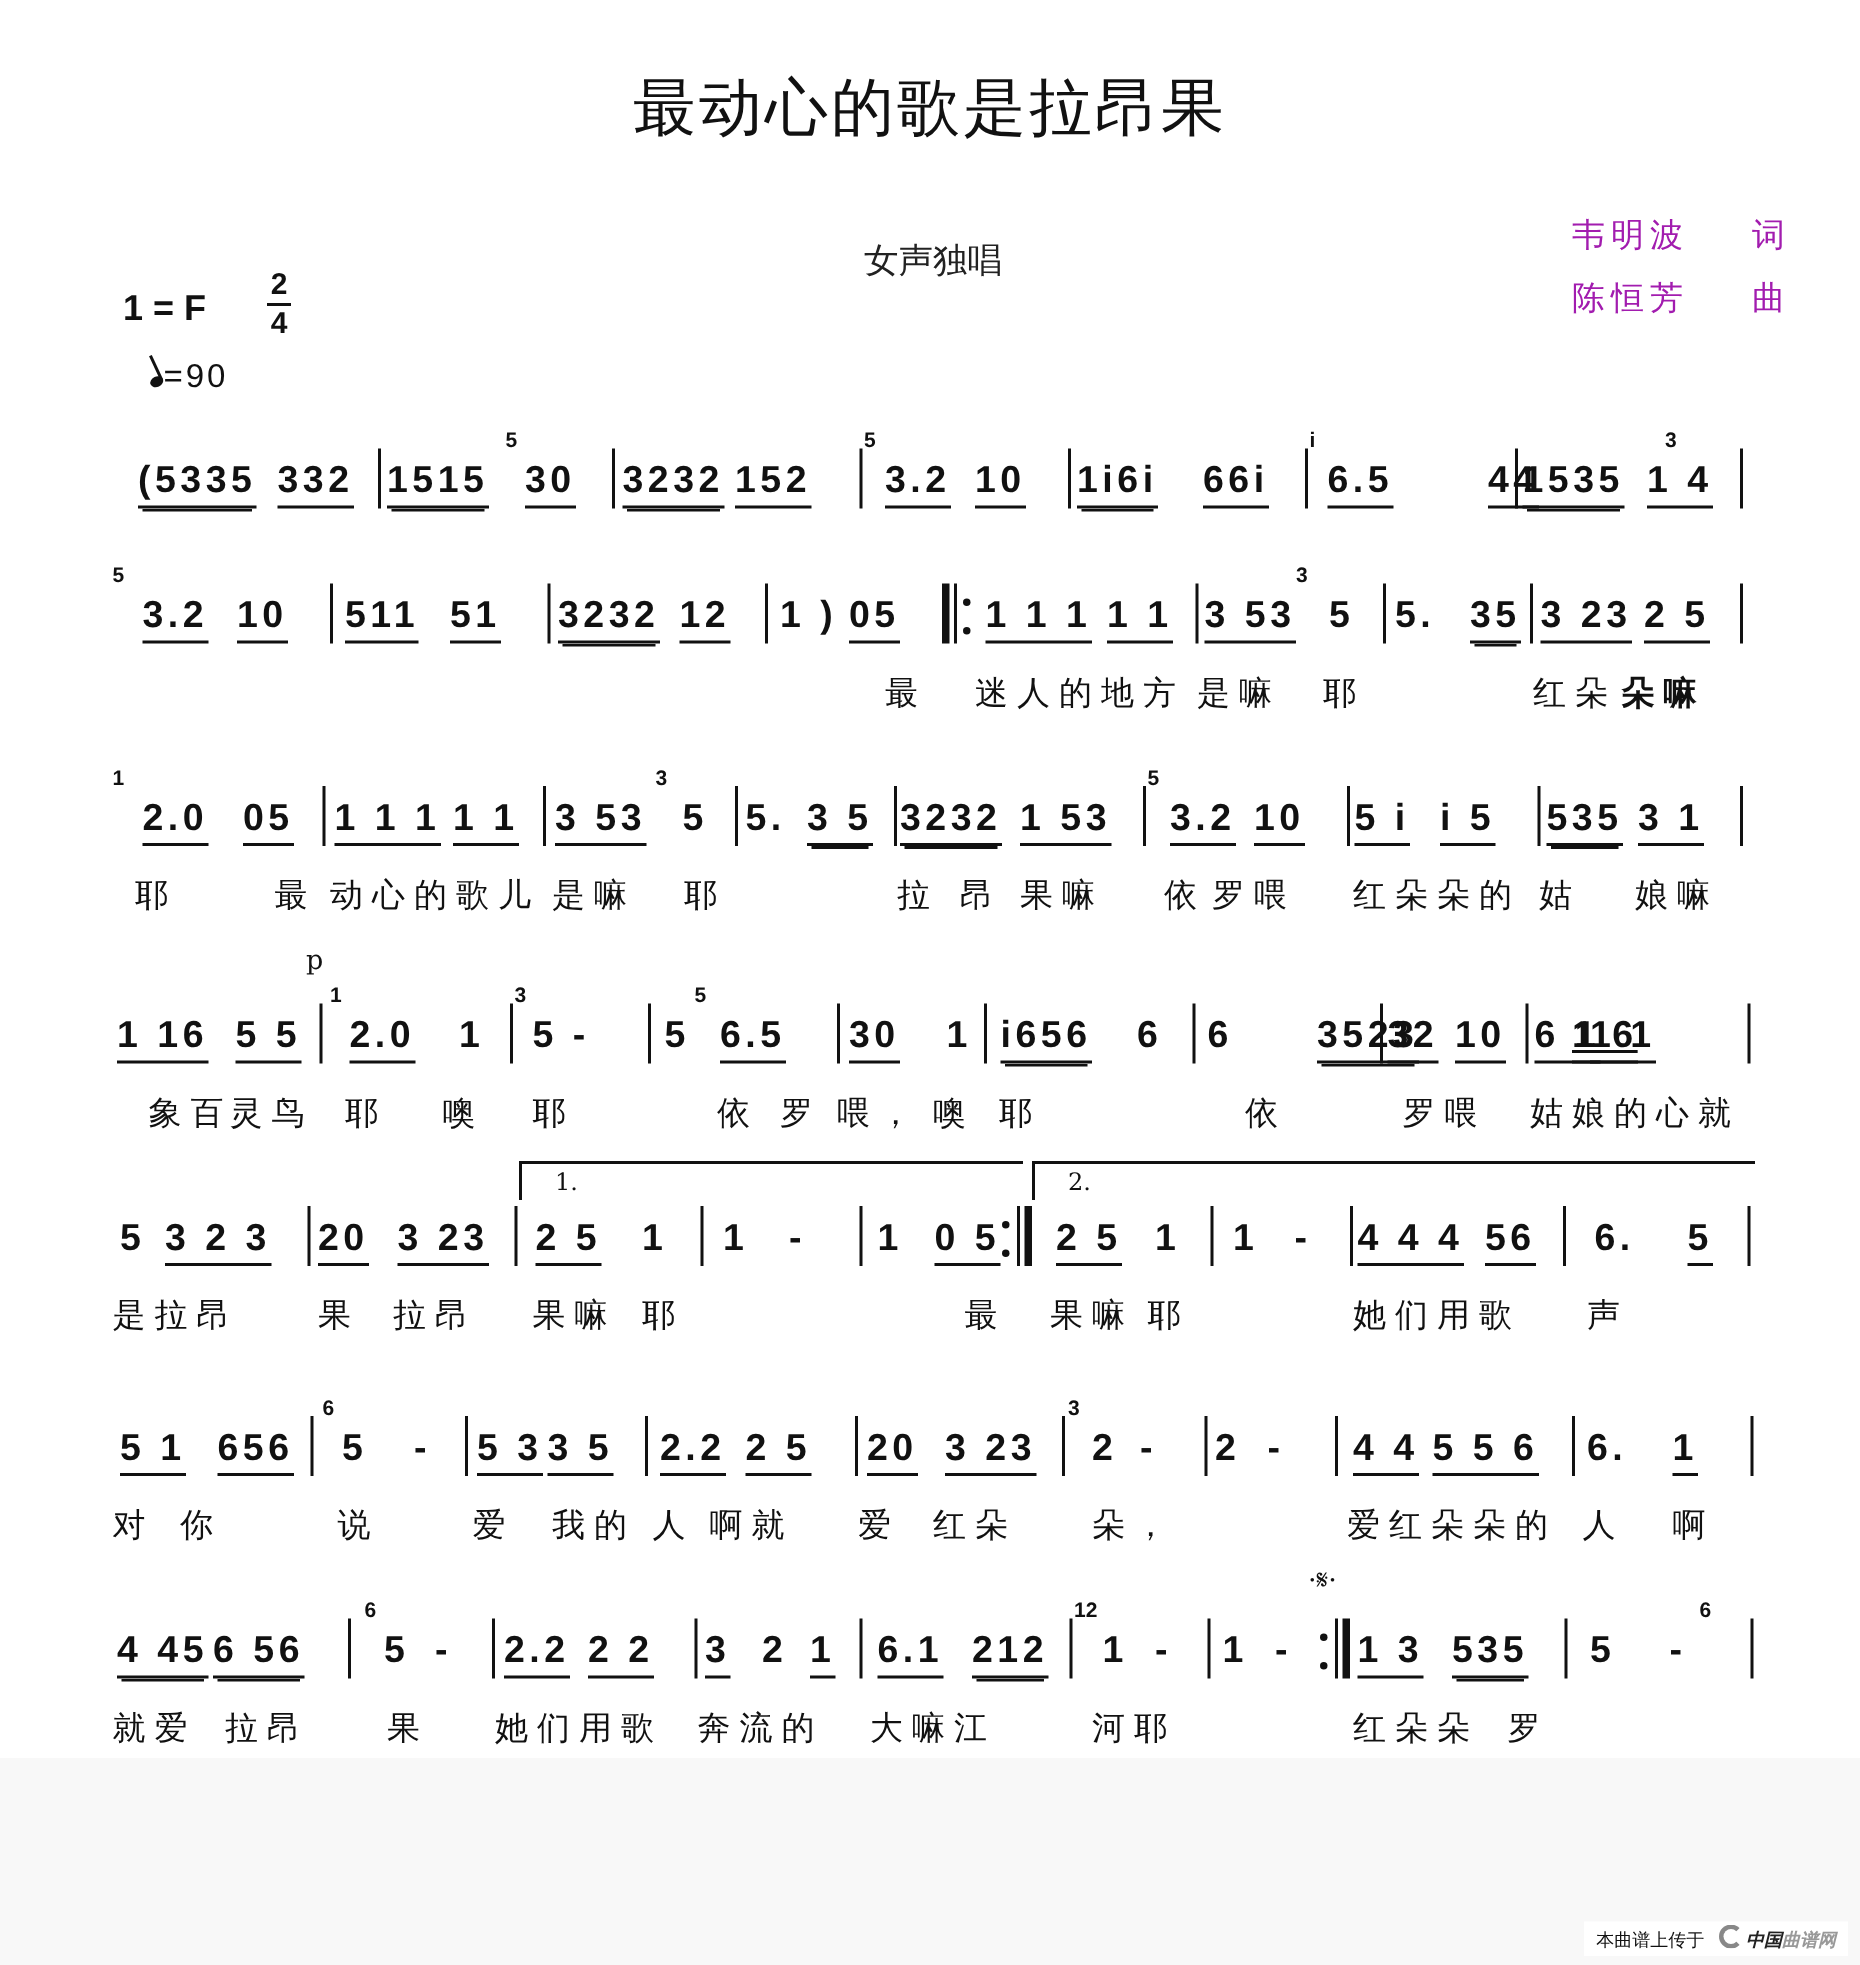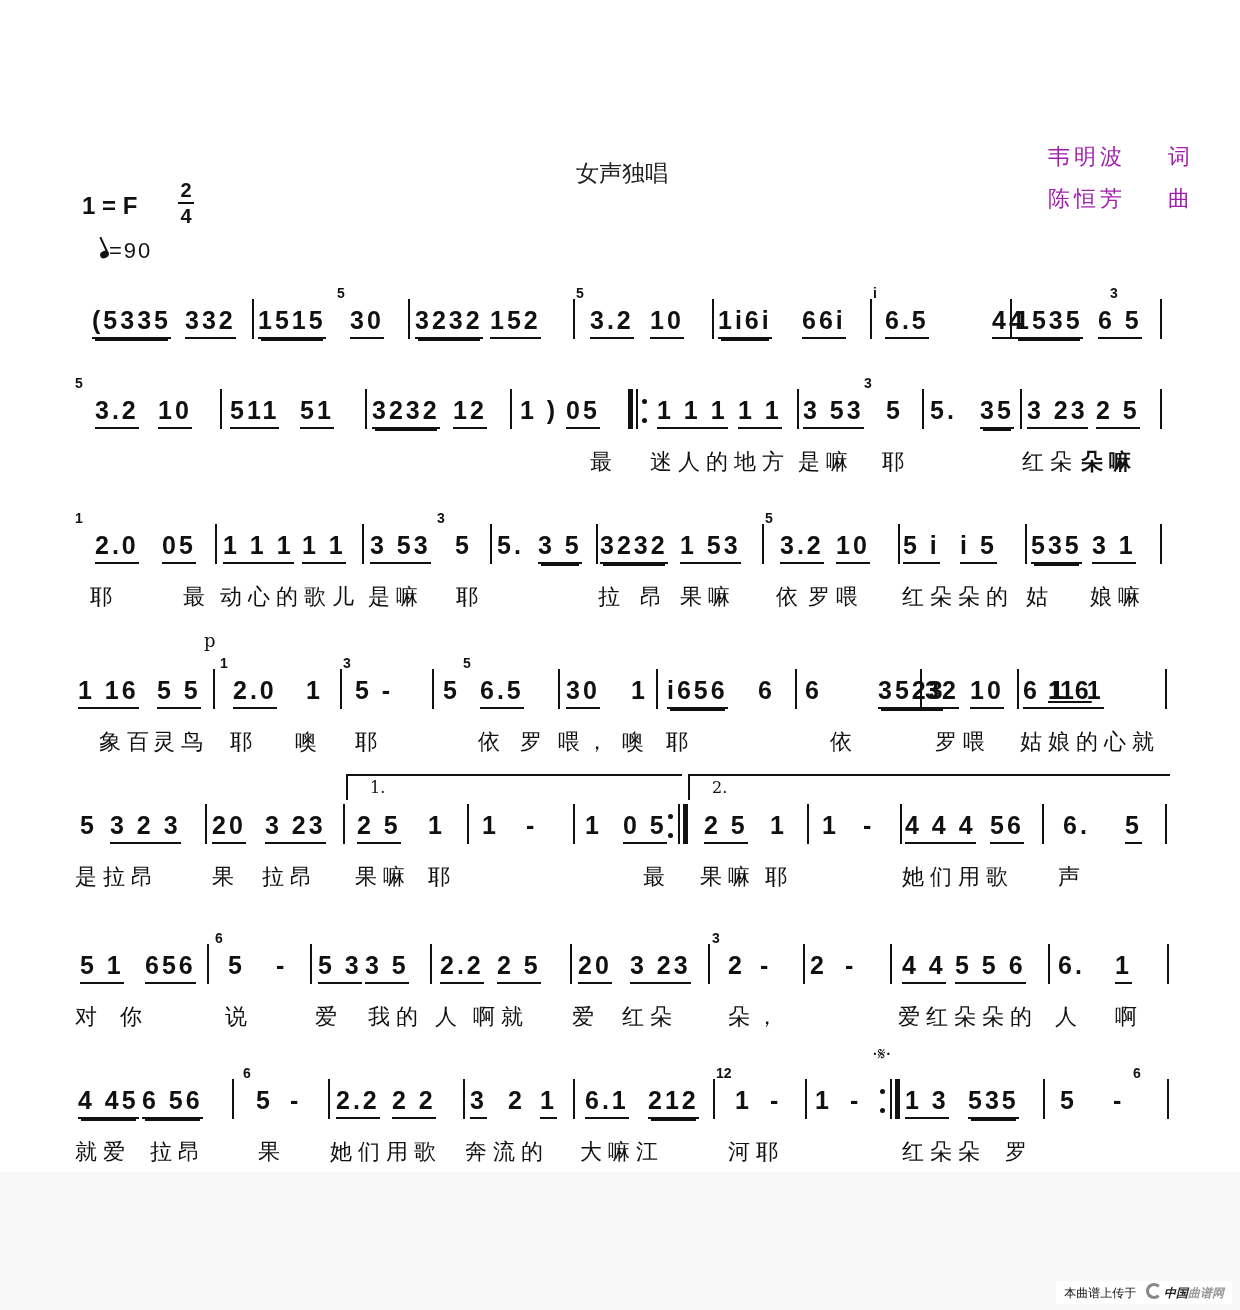--- a/index.html
+++ b/index.html
@@ -41,20 +41,21 @@
   .watermark { position:absolute; right:8px; bottom:6px; background:#fff; padding:2px 8px;
                font-size:12px; color:#111; white-space:nowrap; }
   .watermark .logo { font-weight:bold; font-style:italic; color:#222; }
   .watermark .logo2 { font-weight:bold; font-style:italic; color:#999; }
   .watermark .logo-icon { display:inline-block; width:10px; height:10px; border-radius:50%; border:3px solid #888; border-right-color:transparent; vertical-align:-2px; margin:0 2px 0 6px; }
 </style>
 </head>
 <body>
 
 <div class="sheet">
+  <div class="title">最动心的歌是拉昂果</div>
   <div class="subtitle">女声独唱</div>
 
   <div class="credit" style="top:142px;">
     <span>韦明波</span>
     <span class="role">词</span>
   </div>
   <div class="credit" style="top:184px;">
     <span>陈恒芳</span>
     <span class="role">曲</span>
   </div>
@@ -78,21 +79,21 @@
           <span class="seg u1" style="left: 350px;">30</span>
           <span class="seg u2" style="left: 415px;">3232</span>
           <span class="seg u1" style="left: 490px;">152</span>
           <span class="seg u1" style="left: 590px;">3.2</span>
           <span class="seg u1" style="left: 650px;">10</span>
           <span class="seg u2" style="left: 718px;">1i6i</span>
           <span class="seg u1" style="left: 802px;">66i</span>
           <span class="seg u1" style="left: 885px;">6.5</span>
           <span class="seg u1" style="left: 992px;">44</span>
           <span class="seg u2" style="left: 1015px;">1535</span>
-          <span class="seg u1" style="left: 1098px;">6 5</span>
+          <span class="seg u1" style="left: 1098px;">1 4</span>
           <span class="grace" style="left: 337px;">5</span>
           <span class="grace" style="left: 576px;">5</span>
           <span class="grace" style="left: 873px;">i</span>
           <span class="grace" style="left: 1110px;">3</span>
           <span class="barline" style="left: 252px;"></span>
           <span class="barline" style="left: 408px;"></span>
           <span class="barline" style="left: 573px;"></span>
           <span class="barline" style="left: 712px;"></span>
           <span class="barline" style="left: 870px;"></span>
           <span class="barline" style="left: 1010px;"></span>

